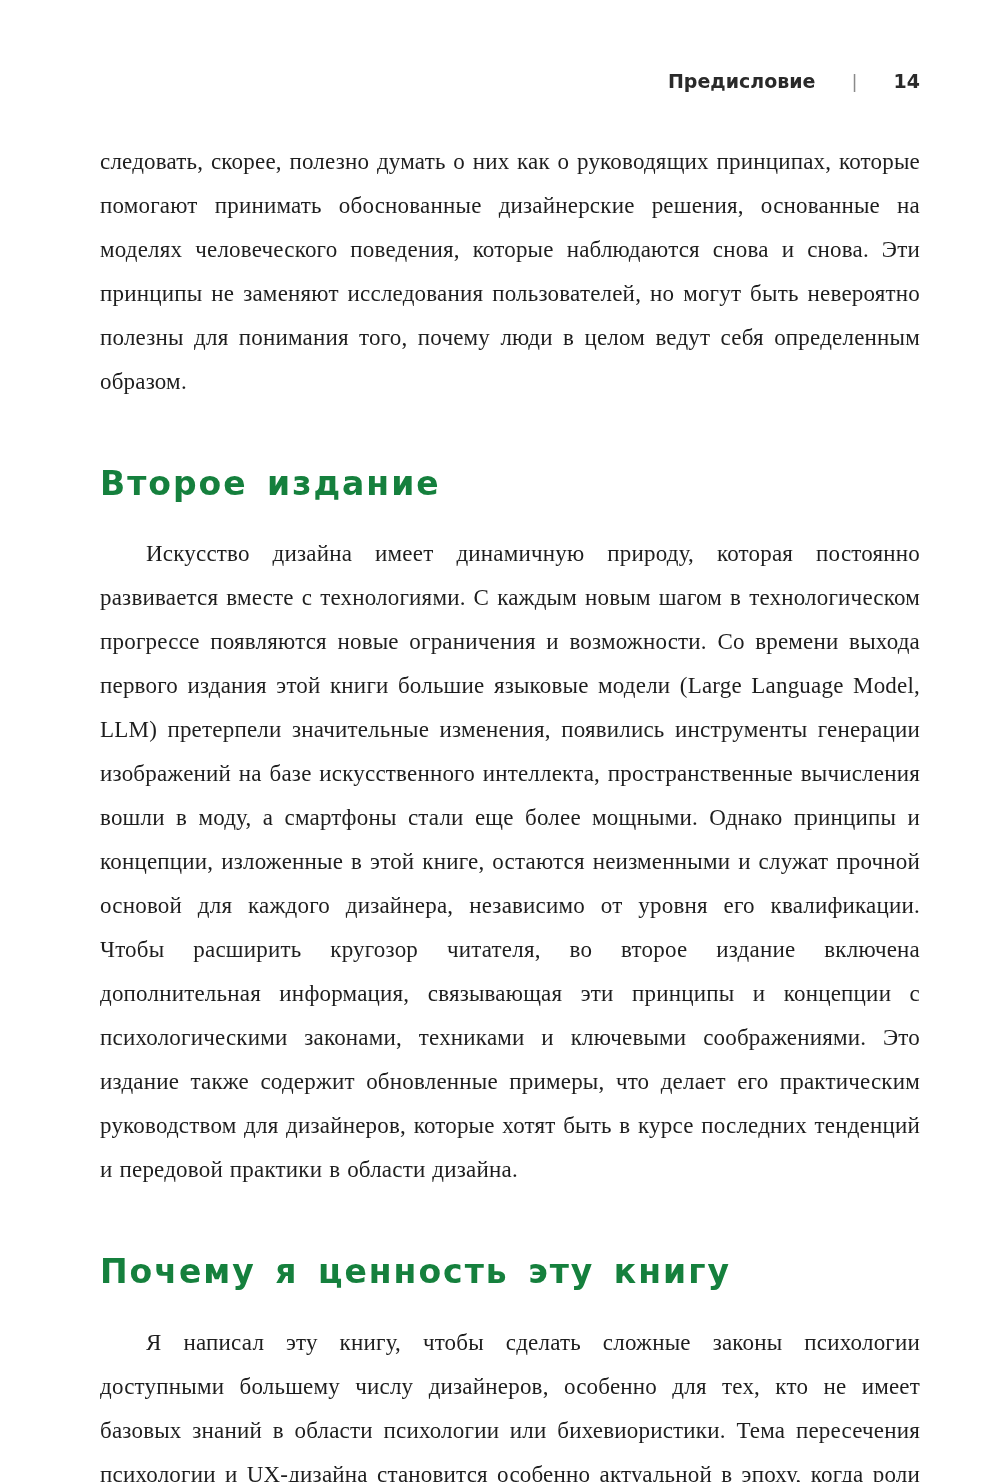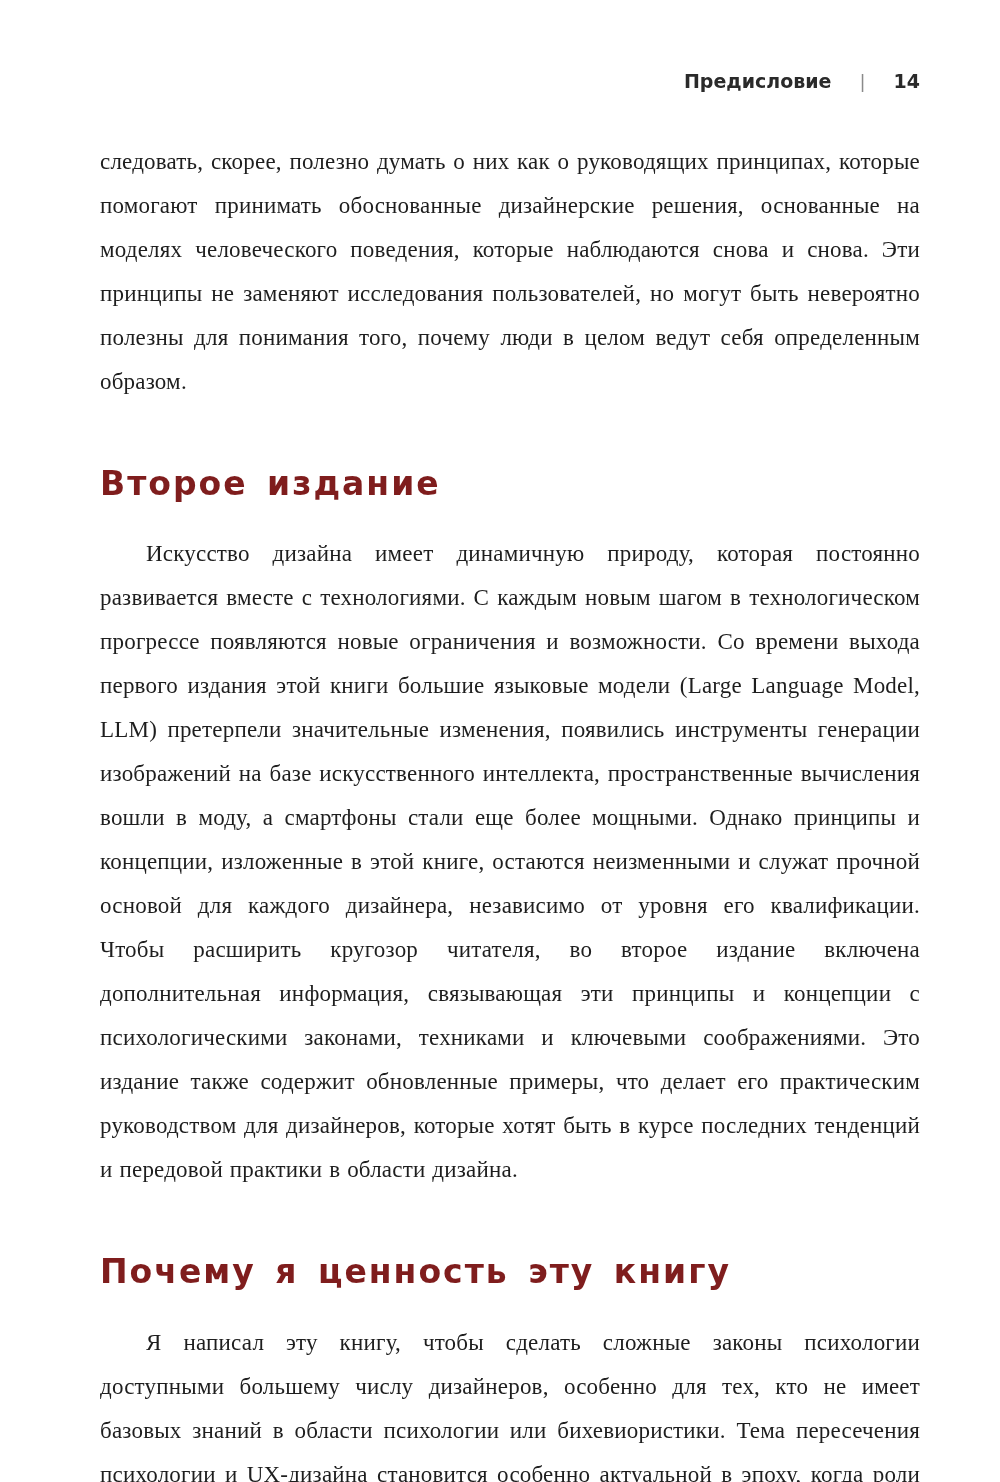--- a/index.html
+++ b/index.html
@@ -15,21 +15,21 @@
     box-sizing: border-box;
     padding: 70px 80px 0 100px;
     overflow: hidden;
     font-family: "Liberation Serif", "DejaVu Serif", serif;
     color: #1e1e1e;
   }
   .running-head {
     display: flex;
     justify-content: flex-end;
     align-items: center;
-    gap: 28px;
+    gap: 36px;
     font-family: "DejaVu Sans", "Liberation Sans", sans-serif;
     font-weight: bold;
     font-size: 19px;
     color: #2a2a2a;
     margin-bottom: 48px;
   }
   .running-head .separator {
     font-weight: normal;
     color: #8a8a8a;
     font-size: 18px;
@@ -44,21 +44,21 @@
   }
   .body-copy.indented {
     text-indent: 46px;
   }
   h2.section-heading {
     font-family: "DejaVu Sans", "Liberation Sans", sans-serif;
     font-weight: bold;
     font-size: 33px;
     letter-spacing: 2px;
     word-spacing: 6px;
-    color: #7f1d1d;
+    color: #15803d;
     margin: 62px 0 30px 0;
     line-height: 1.1;
   }
 </style>
 </head>
 <body>
 
 <div class="page">
 
   <div class="running-head">

